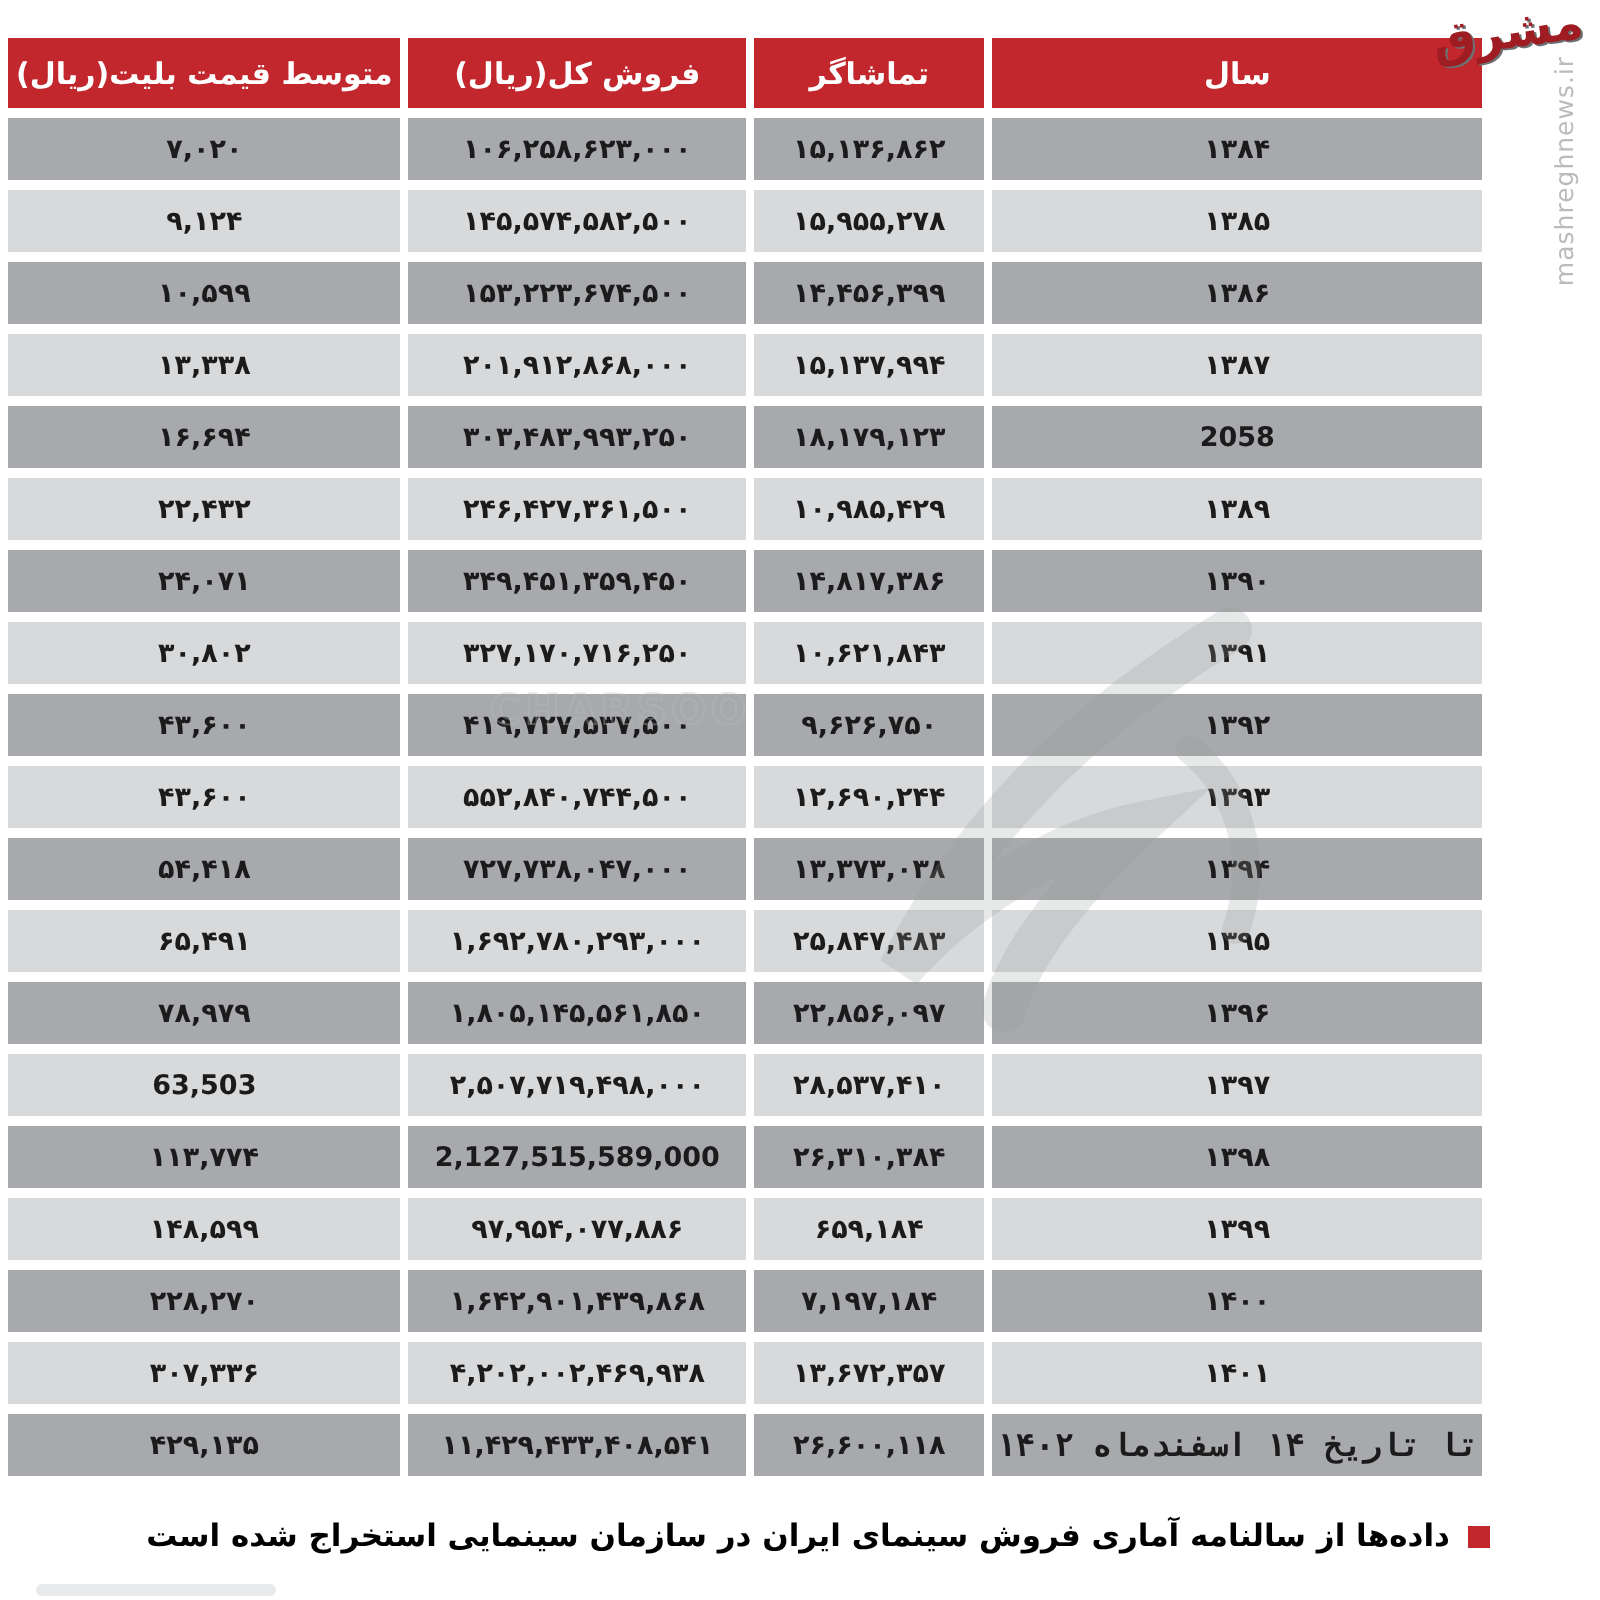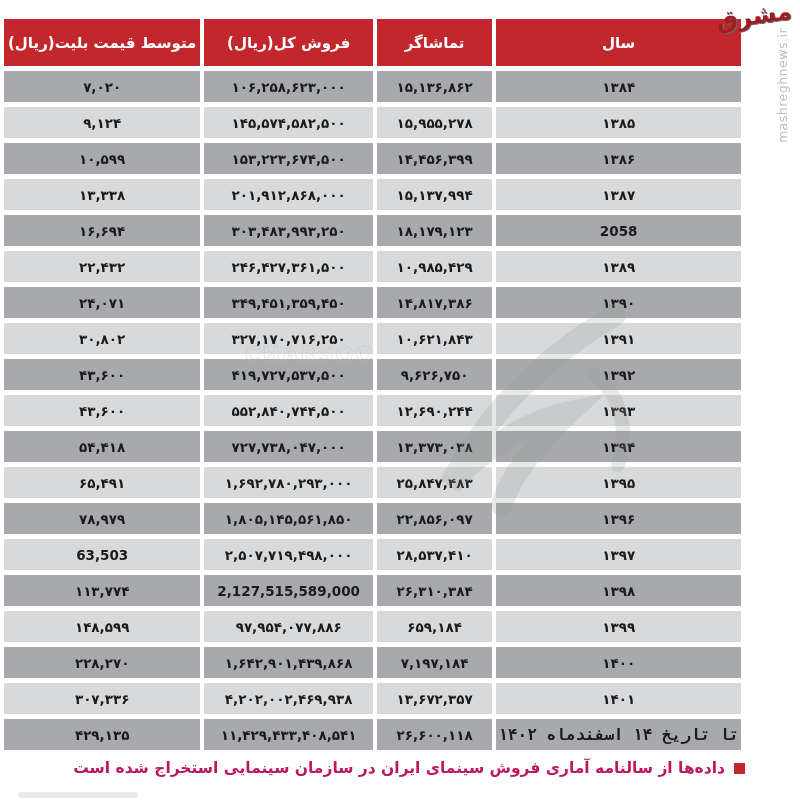--- a/index.html
+++ b/index.html
@@ -25,21 +25,21 @@
     right: 55px;
     border-collapse: separate;
     border-spacing: 4px 5px;
     direction: rtl;
   }
   table.stats th {
     background: var(--header-red);
     color: #ffffff;
     font-size: 15px;
     font-weight: 700;
-    height: 47px;
+    height: 35px;
     text-align: center;
     padding: 0 4px;
     white-space: nowrap;
   }
   table.stats td {
     color: var(--ink);
     font-size: 13.5px;
     font-weight: 700;
     height: 31px;
     text-align: center;
@@ -59,21 +59,21 @@
   .footnote {
     position: absolute;
     top: 759px;
     right: 55px;
     direction: rtl;
     display: flex;
     align-items: center;
     gap: 9px;
     font-size: 15.5px;
     font-weight: 700;
-    color: #be185d;
+    color: #000000;
     white-space: nowrap;
   }
   .footnote .bullet {
     width: 11px; height: 11px;
     background: var(--header-red);
     display: inline-block;
     flex: 0 0 auto;
   }
 
   

